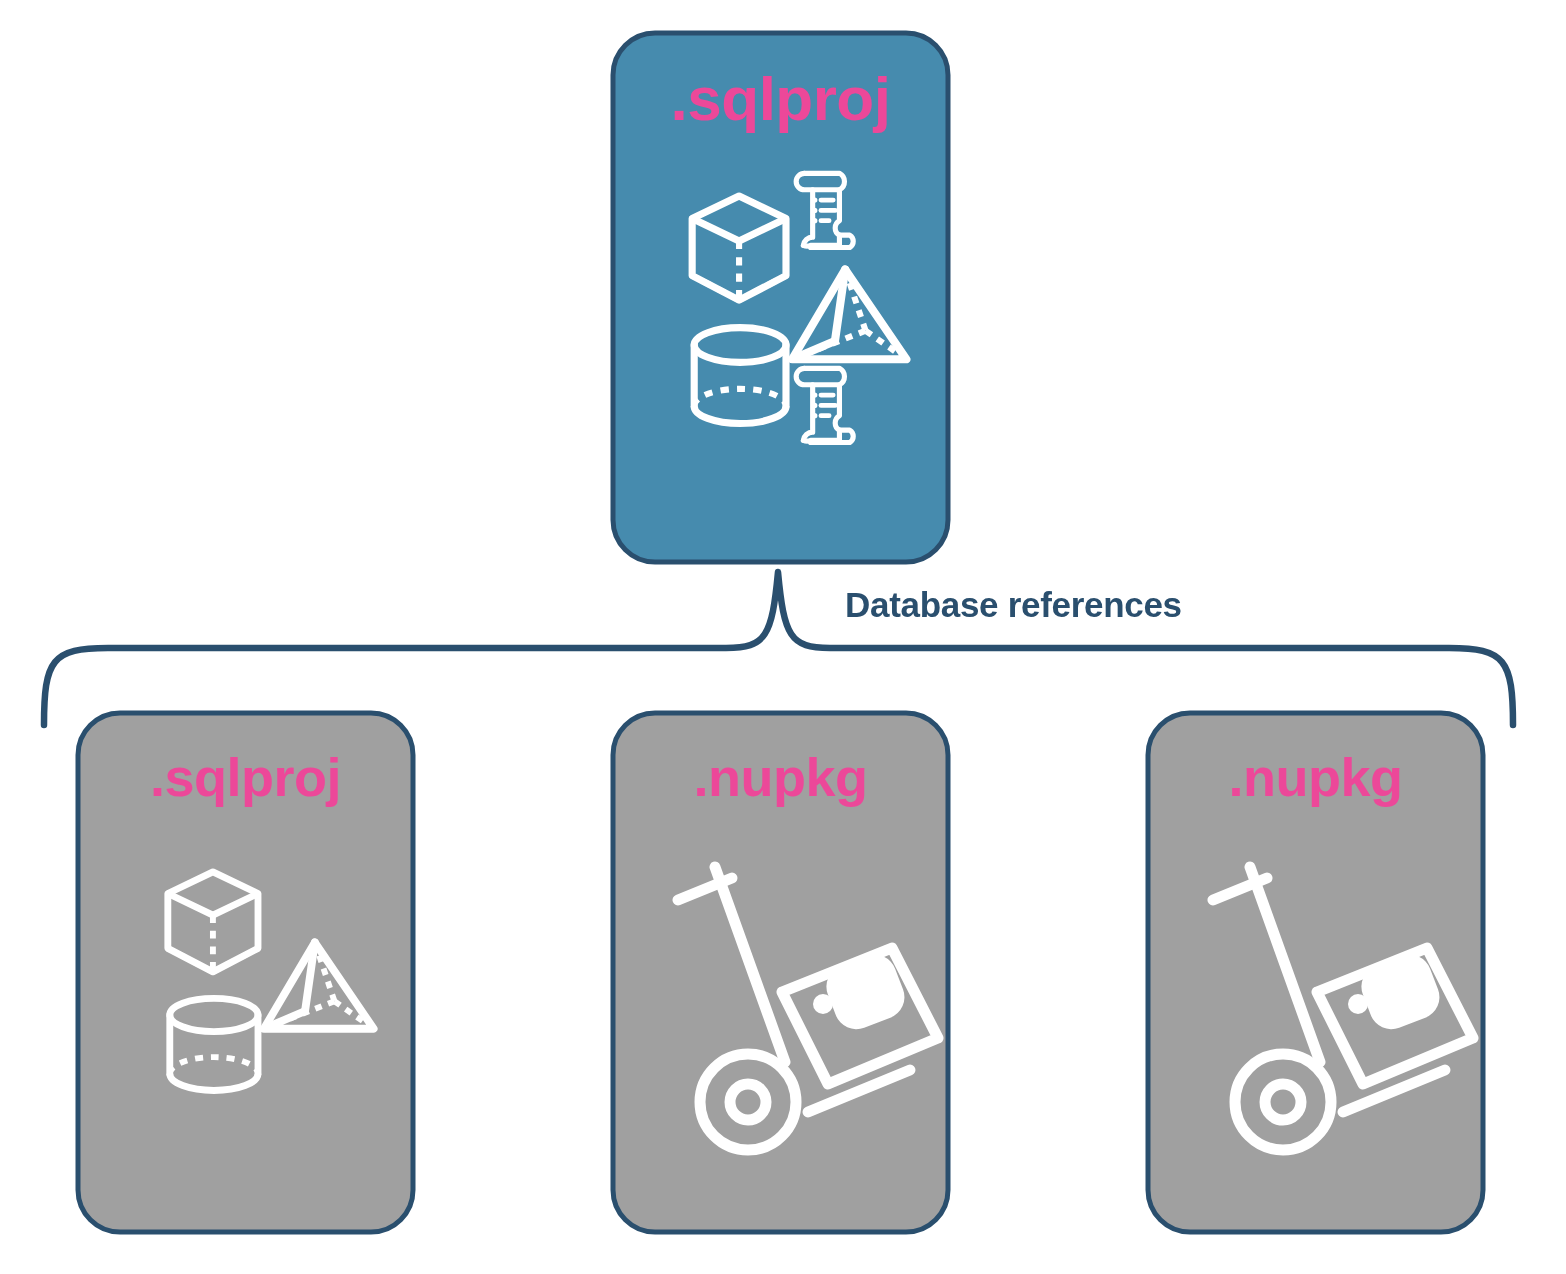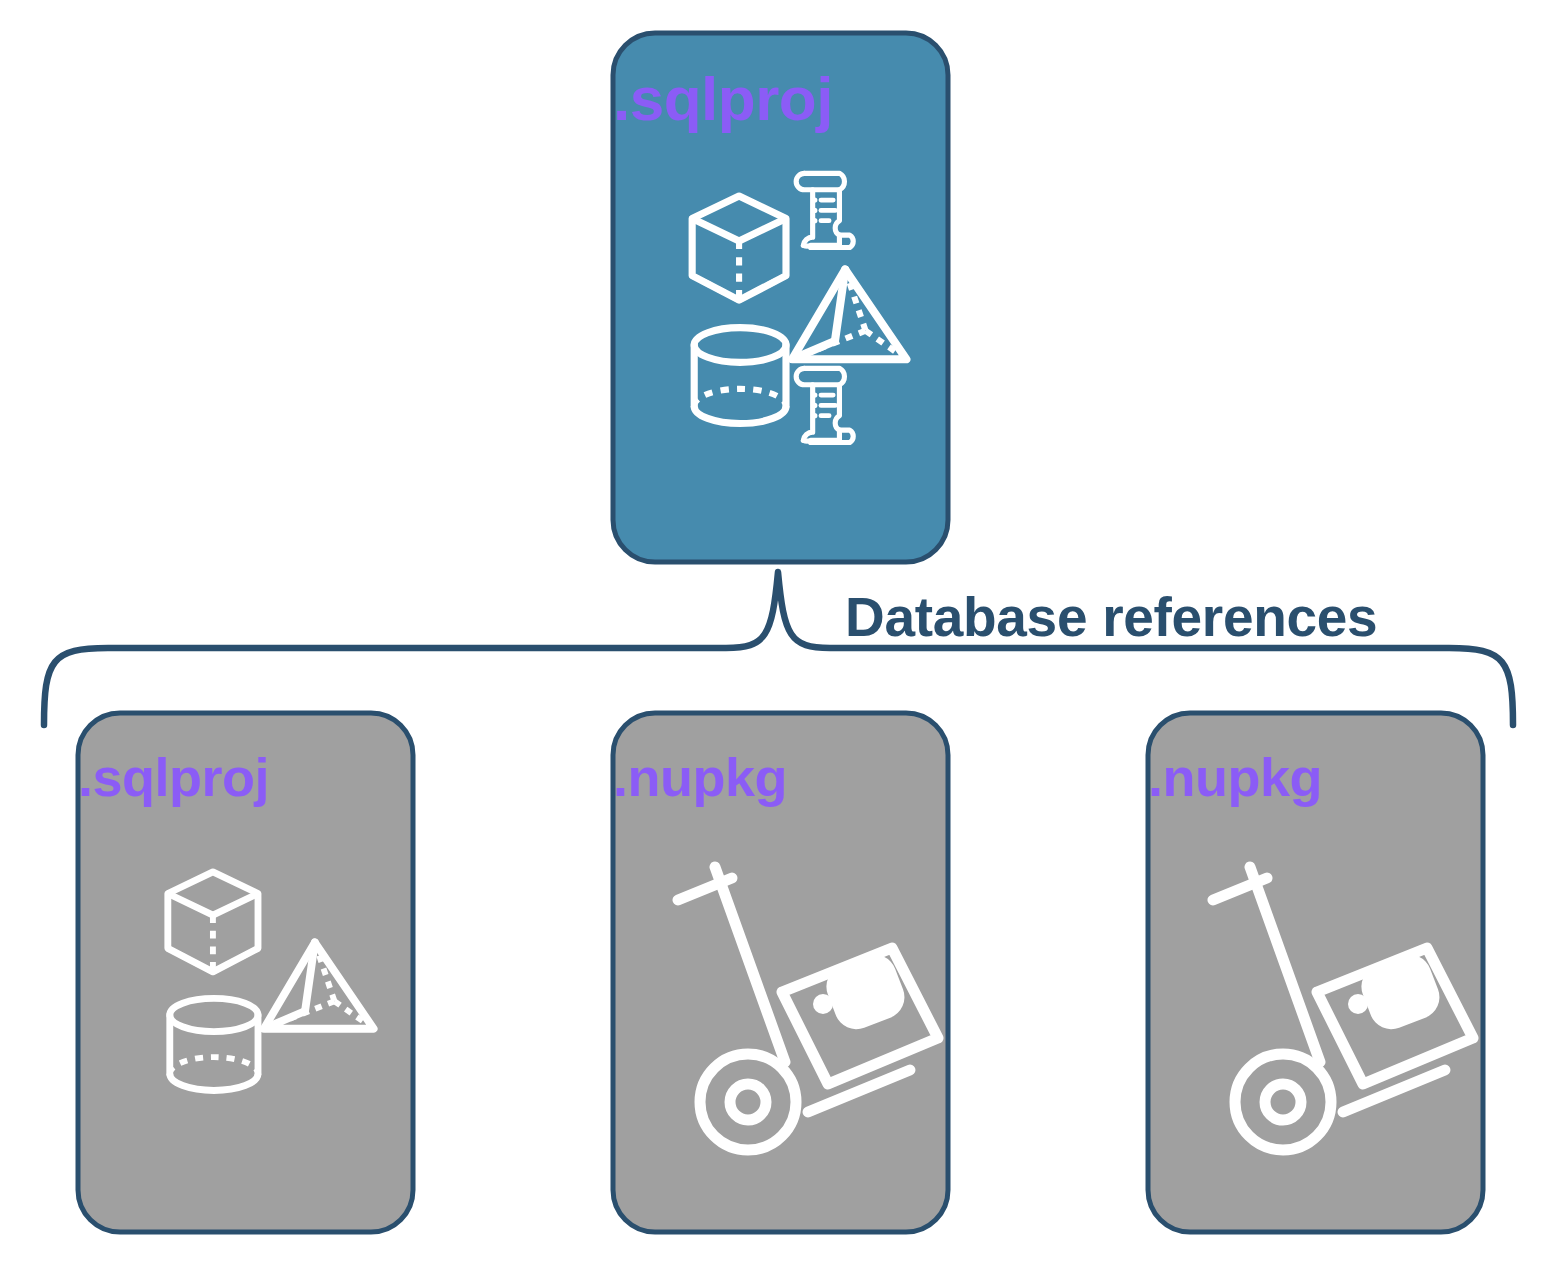--- a/index.html
+++ b/index.html
@@ -16,25 +16,25 @@
   }
   #canvas {
     position: absolute;
     left: 0;
     top: 0;
     width: 1566px;
     height: 1274px;
   }
   .node-label {
     position: absolute;
-    color: #8b5cf6;
+    color: #ec4899;
     font-weight: bold;
     font-family: "Liberation Sans", sans-serif;
     letter-spacing: -0.5px;
-    text-align: left;
+    text-align: center;
     white-space: nowrap;
     pointer-events: none;
   }
   #top-label {
     left: 613px;
     top: 68px;
     width: 335px;
     font-size: 62px;
     line-height: 62px;
   }
@@ -44,21 +44,21 @@
     font-size: 54px;
     line-height: 54px;
   }
   #bl-label-0 { left: 78px; }
   #bl-label-1 { left: 613px; }
   #bl-label-2 { left: 1148px; }
   #brace-label {
     position: absolute;
     left: 845px;
     top: 585px;
-    font-size: 55px;
+    font-size: 35px;
     font-weight: bold;
     color: #2A4F6E;
     white-space: nowrap;
     font-family: "Liberation Sans", sans-serif;
     letter-spacing: -0.3px;
   }
 </style>
 </head>
 <body>
 

